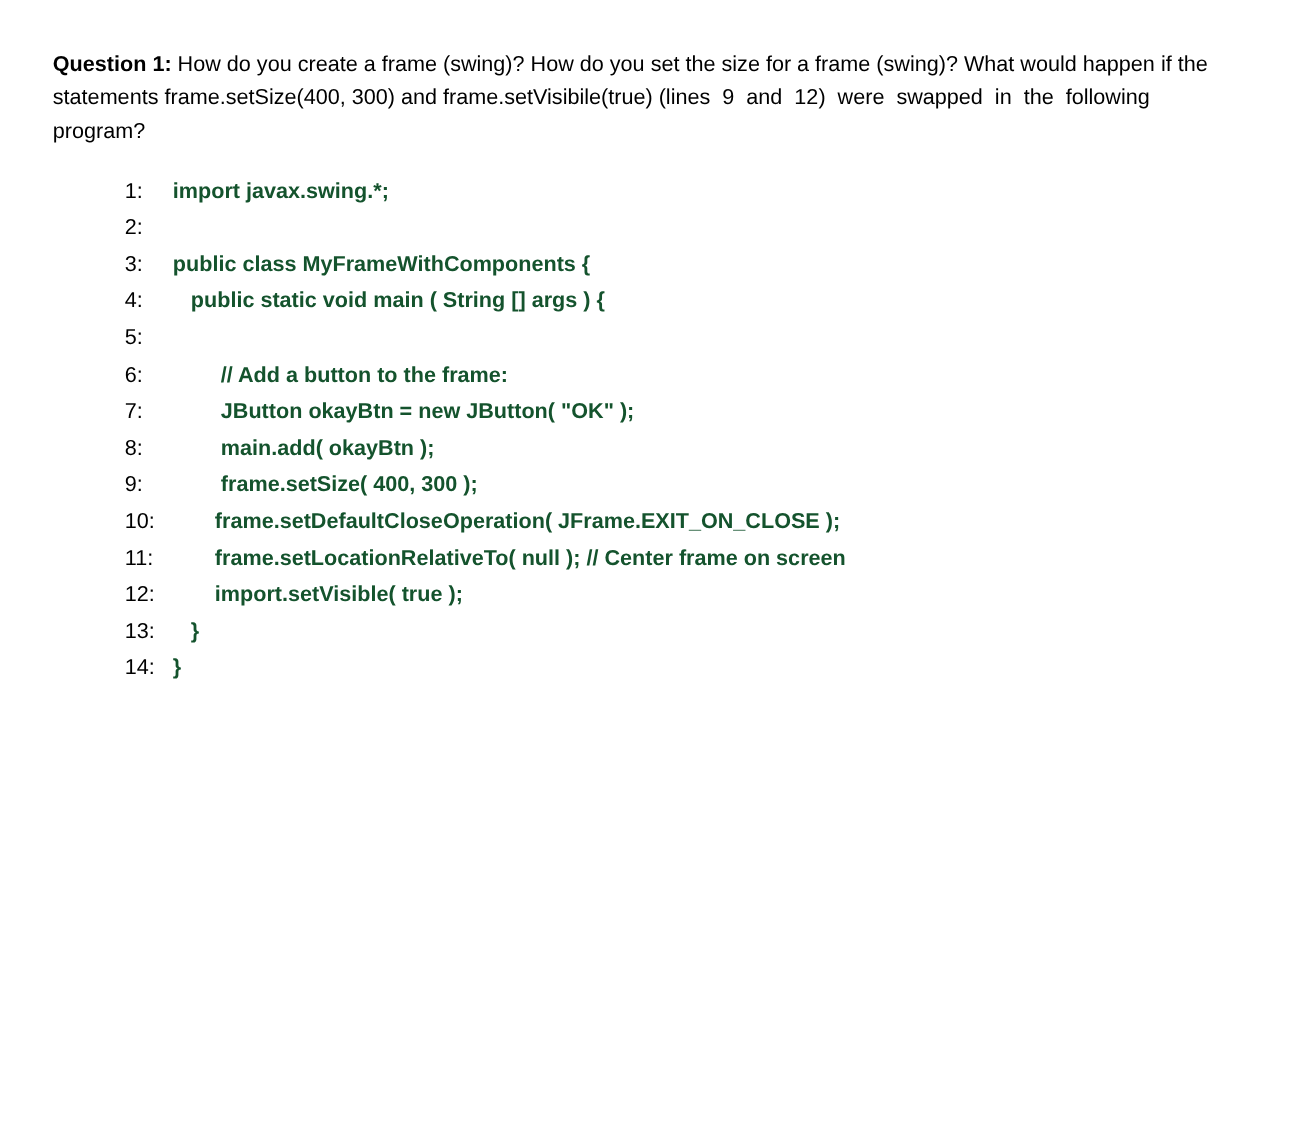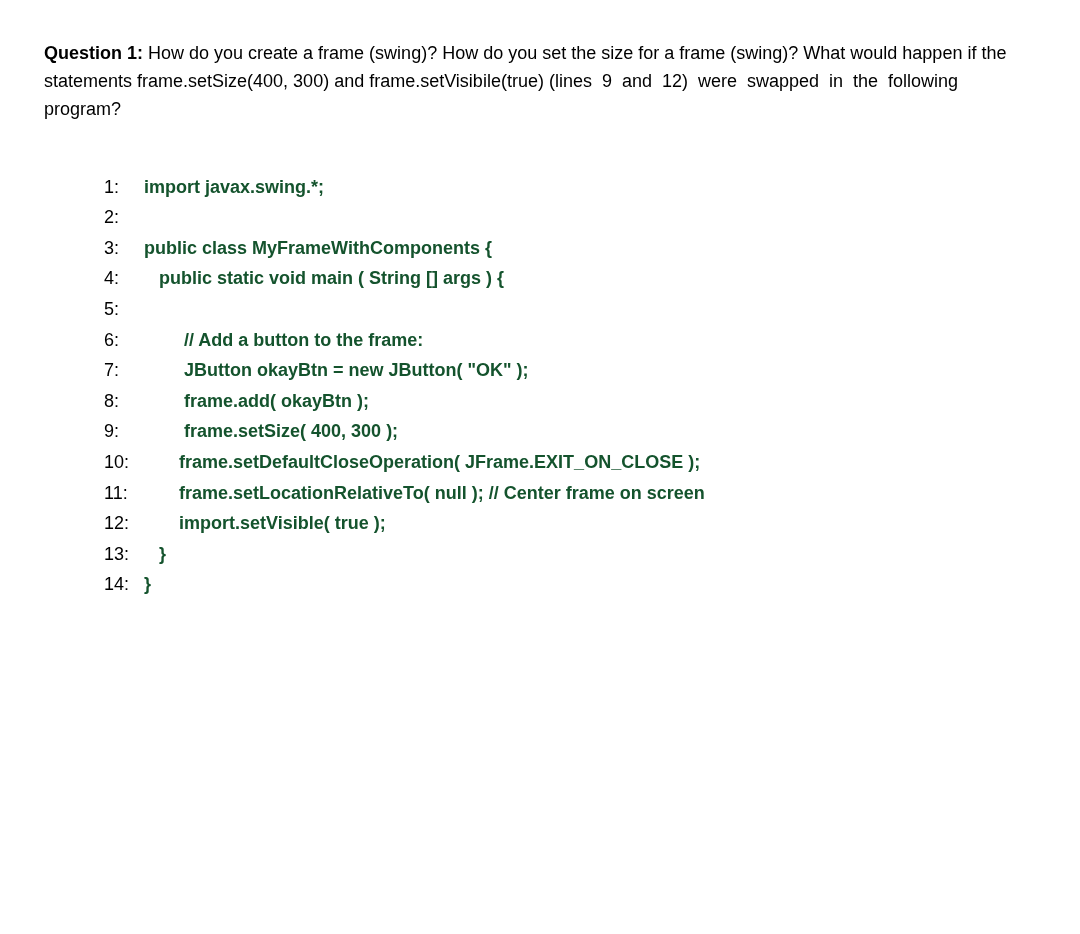--- a/index.html
+++ b/index.html
@@ -14,21 +14,21 @@
       font-size: 18px;
       color: #000000;
       width: 1080px;
       min-height: 934px;
       padding: 40px 44px;
     }
 
     .question-text {
       font-size: 18px;
       line-height: 1.55;
-      margin-bottom: 48px;
+      margin-bottom: 20px;
       font-weight: normal;
     }
 
     .question-text .label {
       font-weight: bold;
     }
 
     .code-block {
       font-family: Arial, sans-serif;
       font-size: 18px;
@@ -92,21 +92,21 @@
     <span class="line-content">        // Add a button to the frame:</span>
   </div>
 
   <div class="code-line">
     <span class="line-num">7:</span>
     <span class="line-content">        JButton okayBtn = new JButton( "OK" );</span>
   </div>
 
   <div class="code-line">
     <span class="line-num">8:</span>
-    <span class="line-content">        frame.add( okayBtn );</span>
+    <span class="line-content">        main.add( okayBtn );</span>
   </div>
 
   <div class="code-line">
     <span class="line-num">9:</span>
     <span class="line-content">        frame.setSize( 400, 300 );</span>
   </div>
 
   <div class="code-line">
     <span class="line-num">10:</span>
     <span class="line-content">       frame.setDefaultCloseOperation( JFrame.EXIT_ON_CLOSE );</span>

